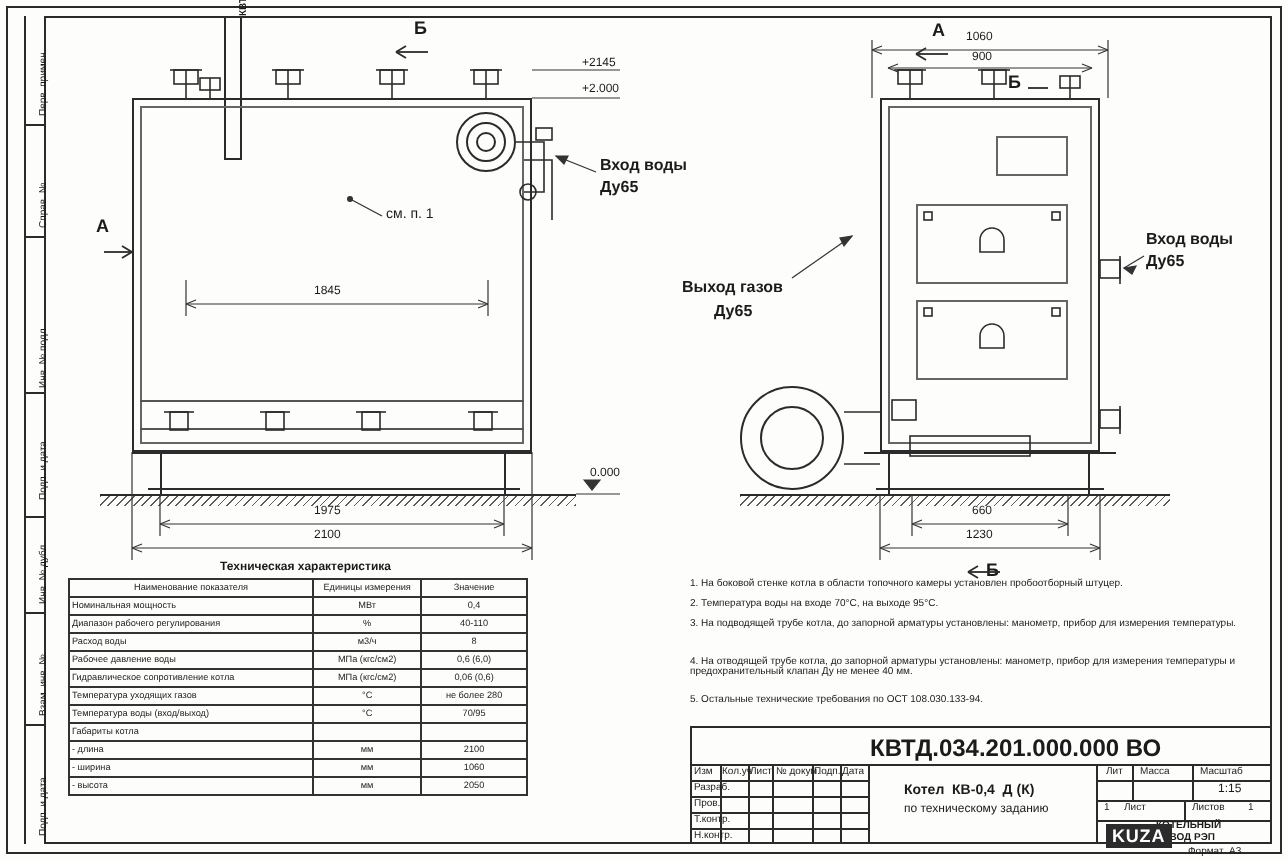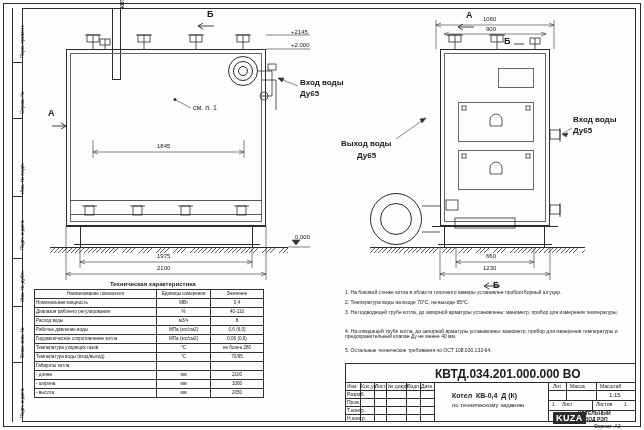--- a/index.html
+++ b/index.html
@@ -257,21 +257,21 @@
 
   <div class="txt t8 bold" style="left:573px;top:116px;">Вход воды</div>
   <div class="txt t8 bold" style="left:573px;top:127px;">Ду65</div>
   <svg style="left:0;top:0;width:644px;height:430px;">
     <g stroke="#333" stroke-width="0.6" fill="none">
       <line x1="572" y1="128" x2="562" y2="134"></line>
       <path d="M562 134 l6 -1 l-2 4 z" fill="#333"></path>
     </g>
   </svg>
 
-  <div class="txt t8 bold" style="left:341px;top:140px;">Выход воды</div>
+  <div class="txt t8 bold" style="left:341px;top:140px;">Выход газов</div>
   <div class="txt t8 bold" style="left:357px;top:152px;">Ду65</div>
   <svg style="left:0;top:0;width:644px;height:430px;">
     <g stroke="#333" stroke-width="0.6" fill="none">
       <line x1="396" y1="139" x2="426" y2="118"></line>
       <path d="M426 118 l-6 1 l2 4 z" fill="#333"></path>
     </g>
   </svg>
 
   <svg style="left:0;top:0;width:644px;height:430px;">
     <g stroke="#333" stroke-width="0.6" fill="none">

